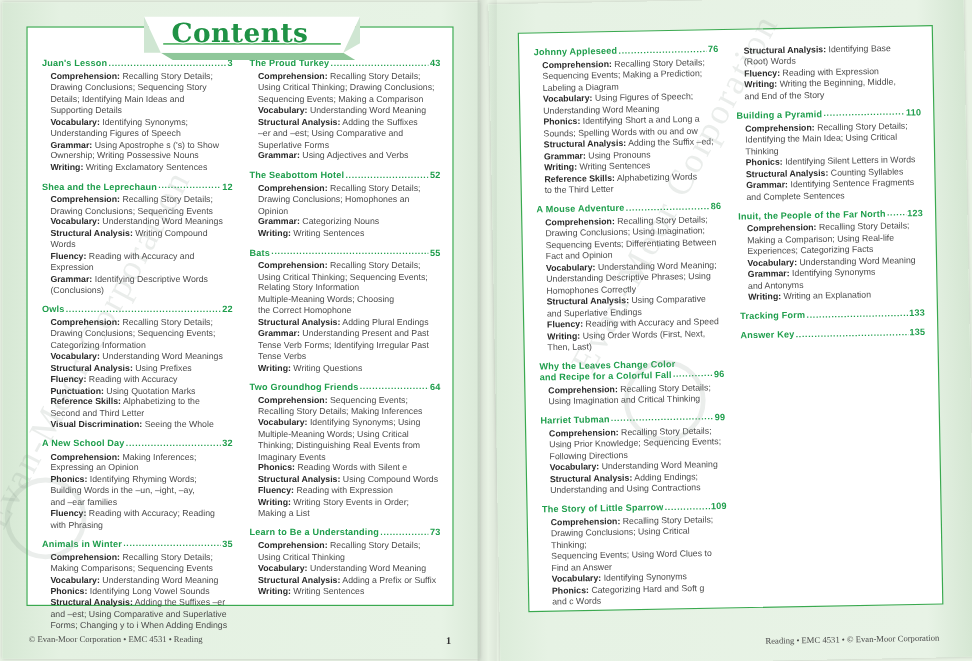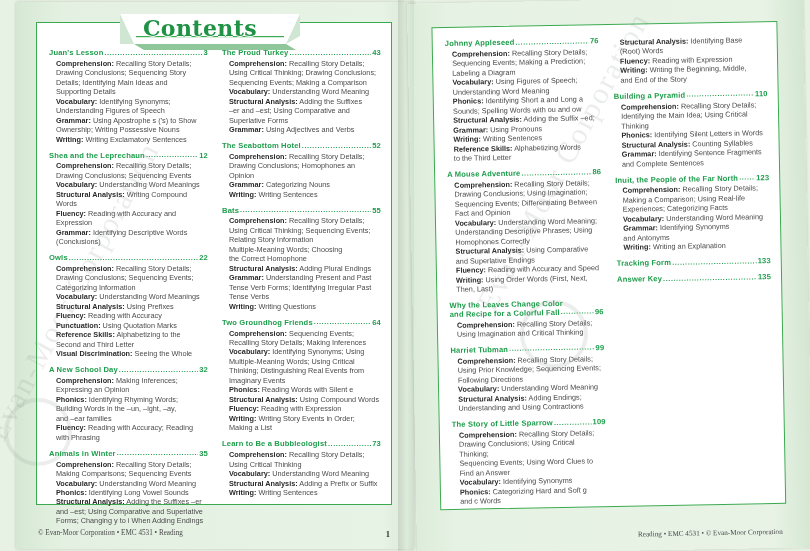--- a/index.html
+++ b/index.html
@@ -11,21 +11,21 @@
   }
   .spread{position:absolute;inset:0;}
 
   
   .page{
     position:absolute;
     background:#dfeedd;
     box-shadow:0 0 3px rgba(0,0,0,.18);
   }
   .page-left{
-    left:16px;top:2px;width:398px;height:547px;
+    left:2px;top:2px;width:398px;height:547px;
     background:linear-gradient(90deg,#d6e8d4 0%,#e4f1e2 12%,#e7f3e5 92%,#dae9d8 100%);
   }
   .page-right{
     left:412px;top:0px;width:396px;height:551px;
     background:linear-gradient(90deg,#dcecda 0%,#e6f2e4 10%,#e8f3e6 90%,#d4e6d2 100%);
     transform:rotate(-1.05deg);
     transform-origin:50% 50%;
   }
 
   
@@ -299,21 +299,21 @@
                 <span class="ln"><span>Imaginary Events</span></span>
                 <span class="ln"><span class="lbl">Phonics:</span><span> Reading Words with Silent e</span></span>
                 <span class="ln"><span class="lbl">Structural Analysis:</span><span> Using Compound Words</span></span>
                 <span class="ln"><span class="lbl">Fluency:</span><span> Reading with Expression</span></span>
                 <span class="ln"><span class="lbl">Writing:</span><span> Writing Story Events in Order;</span></span>
                 <span class="ln"><span>Making a List</span></span>
               </div>
             </div>
             <div class="entry">
               <div class="entry-head">
-                <span class="entry-title">Learn to Be a Bubbleologist</span>
+                <span class="entry-title">Learn to Be a Understanding</span>
                 <span class="dots">........................................................................................................................</span>
                 <span class="pg">73</span>
               </div>
               <div class="entry-body">
                 <span class="ln"><span class="lbl">Comprehension:</span><span> Recalling Story Details;</span></span>
                 <span class="ln"><span>Using Critical Thinking</span></span>
                 <span class="ln"><span class="lbl">Vocabulary:</span><span> Understanding Word Meaning</span></span>
                 <span class="ln"><span class="lbl">Structural Analysis:</span><span> Adding a Prefix or Suffix</span></span>
                 <span class="ln"><span class="lbl">Writing:</span><span> Writing Sentences</span></span>
               </div>

